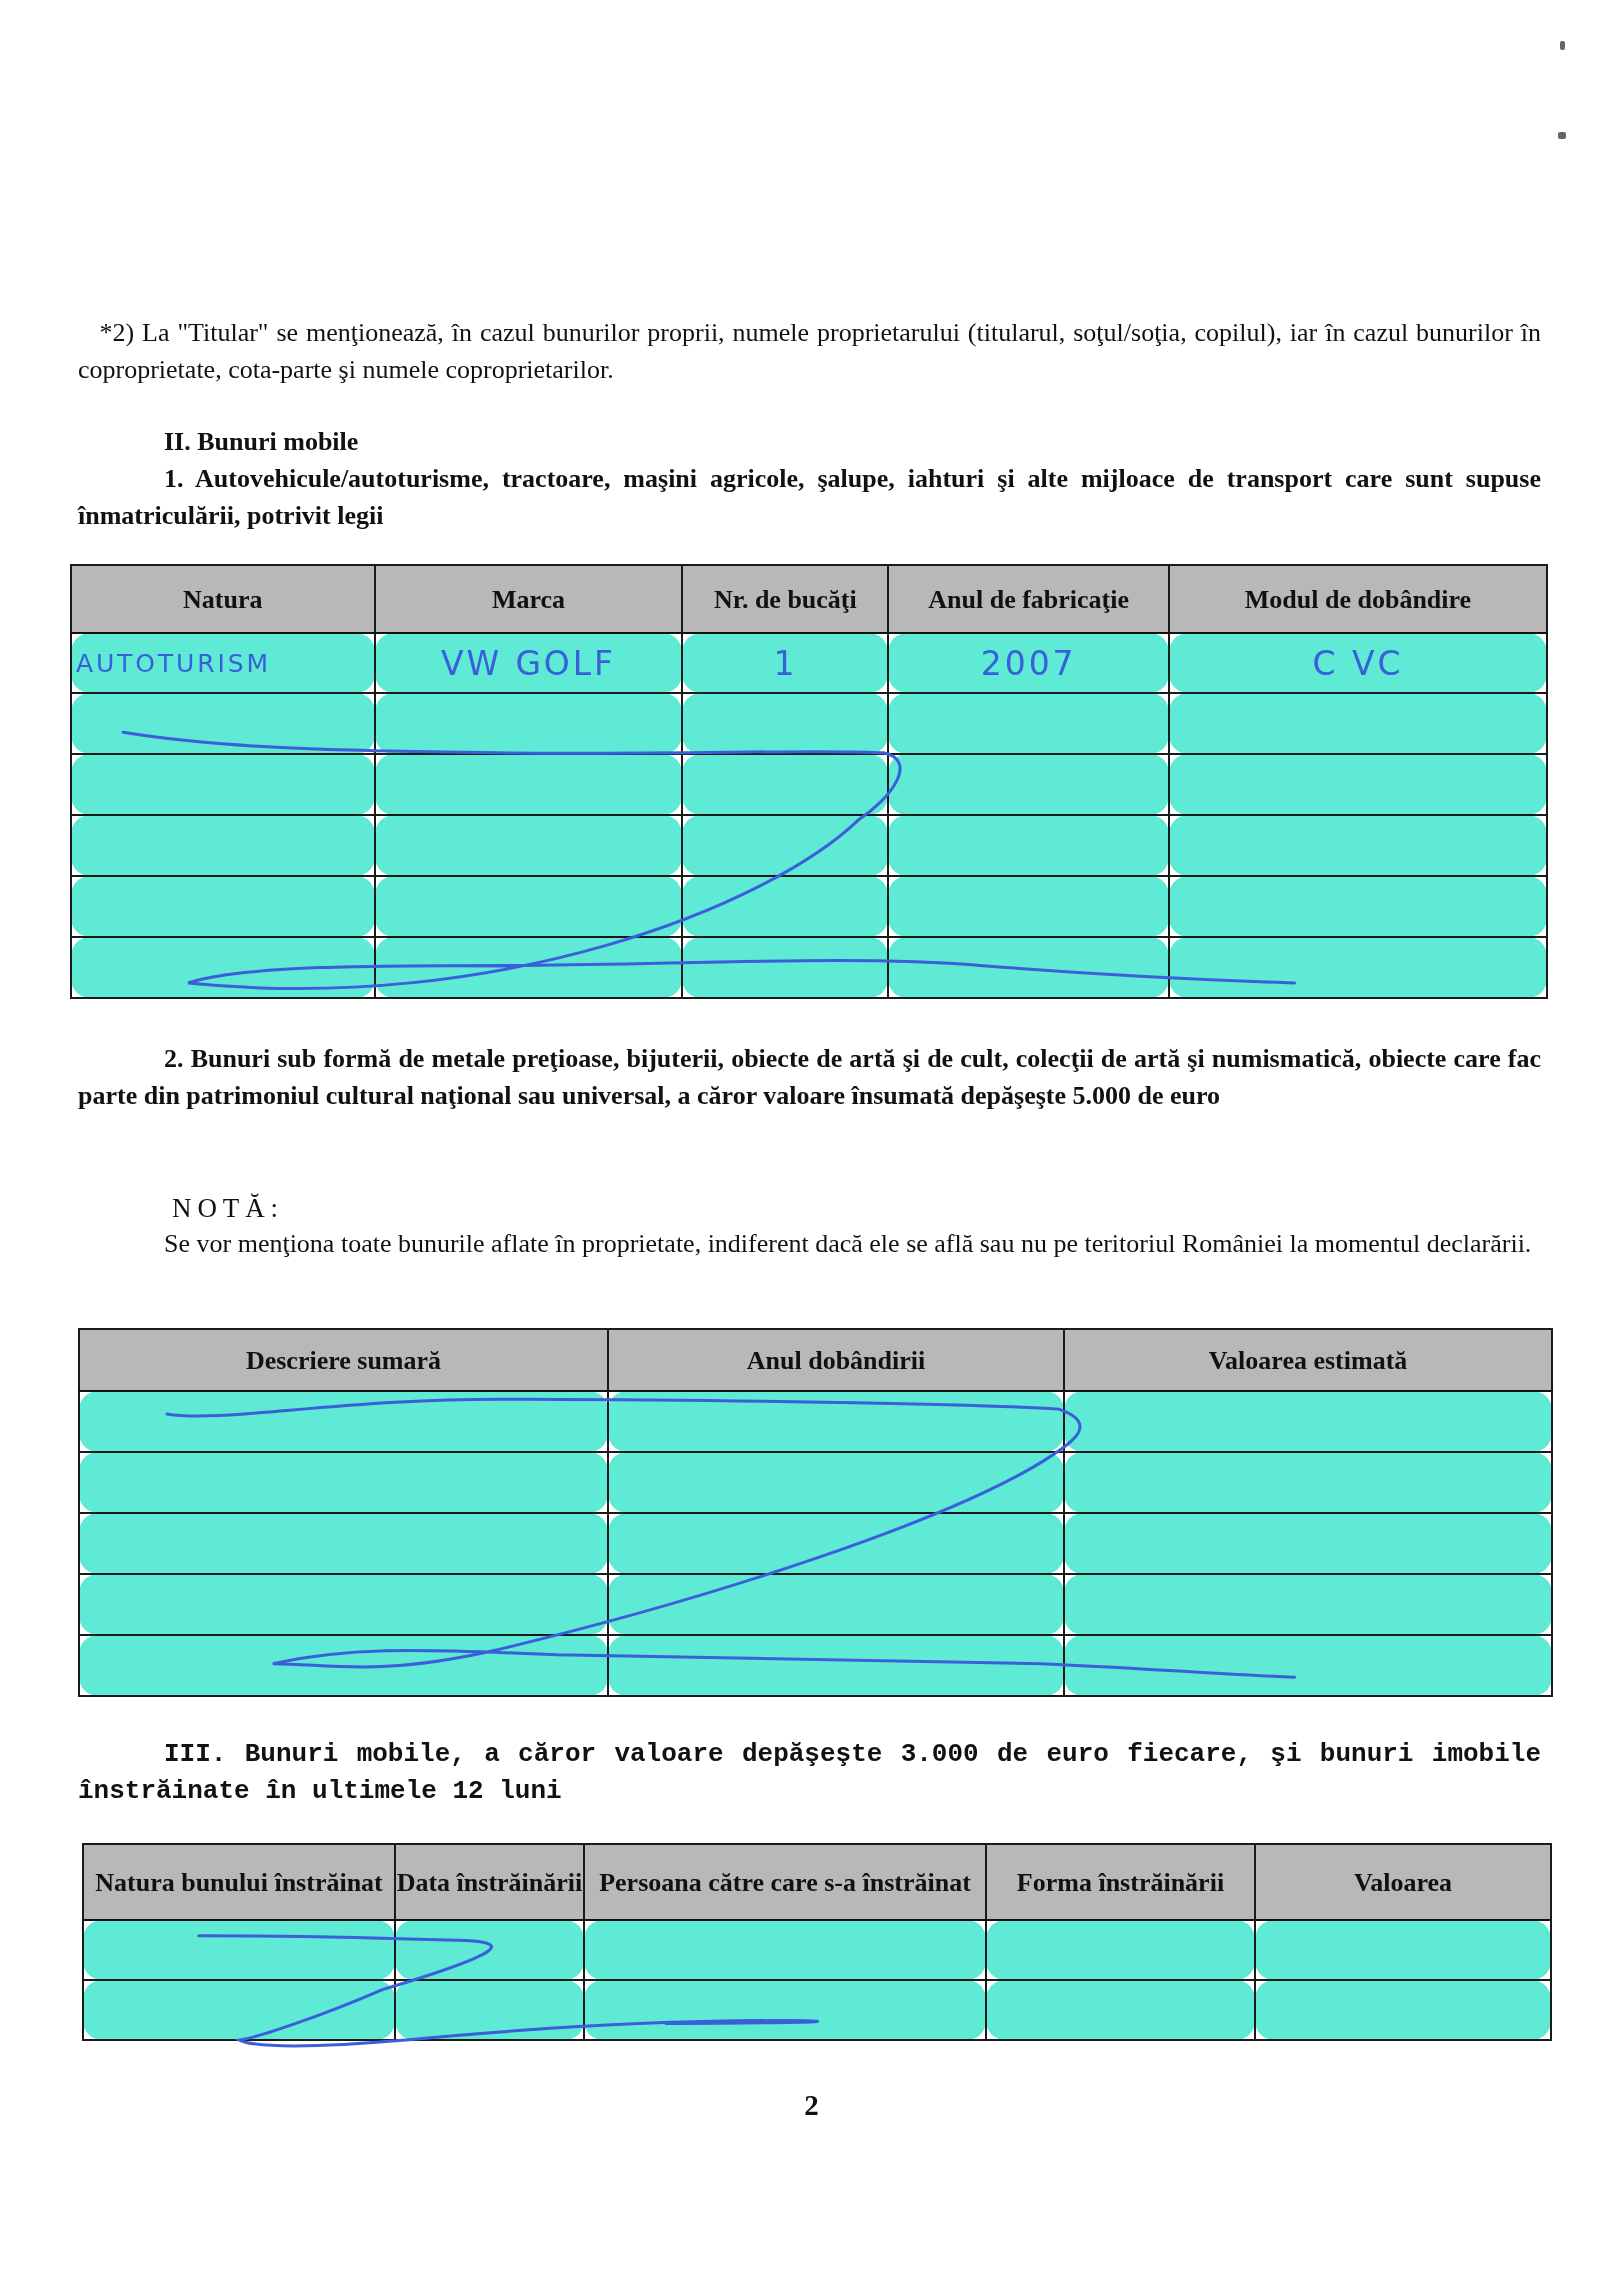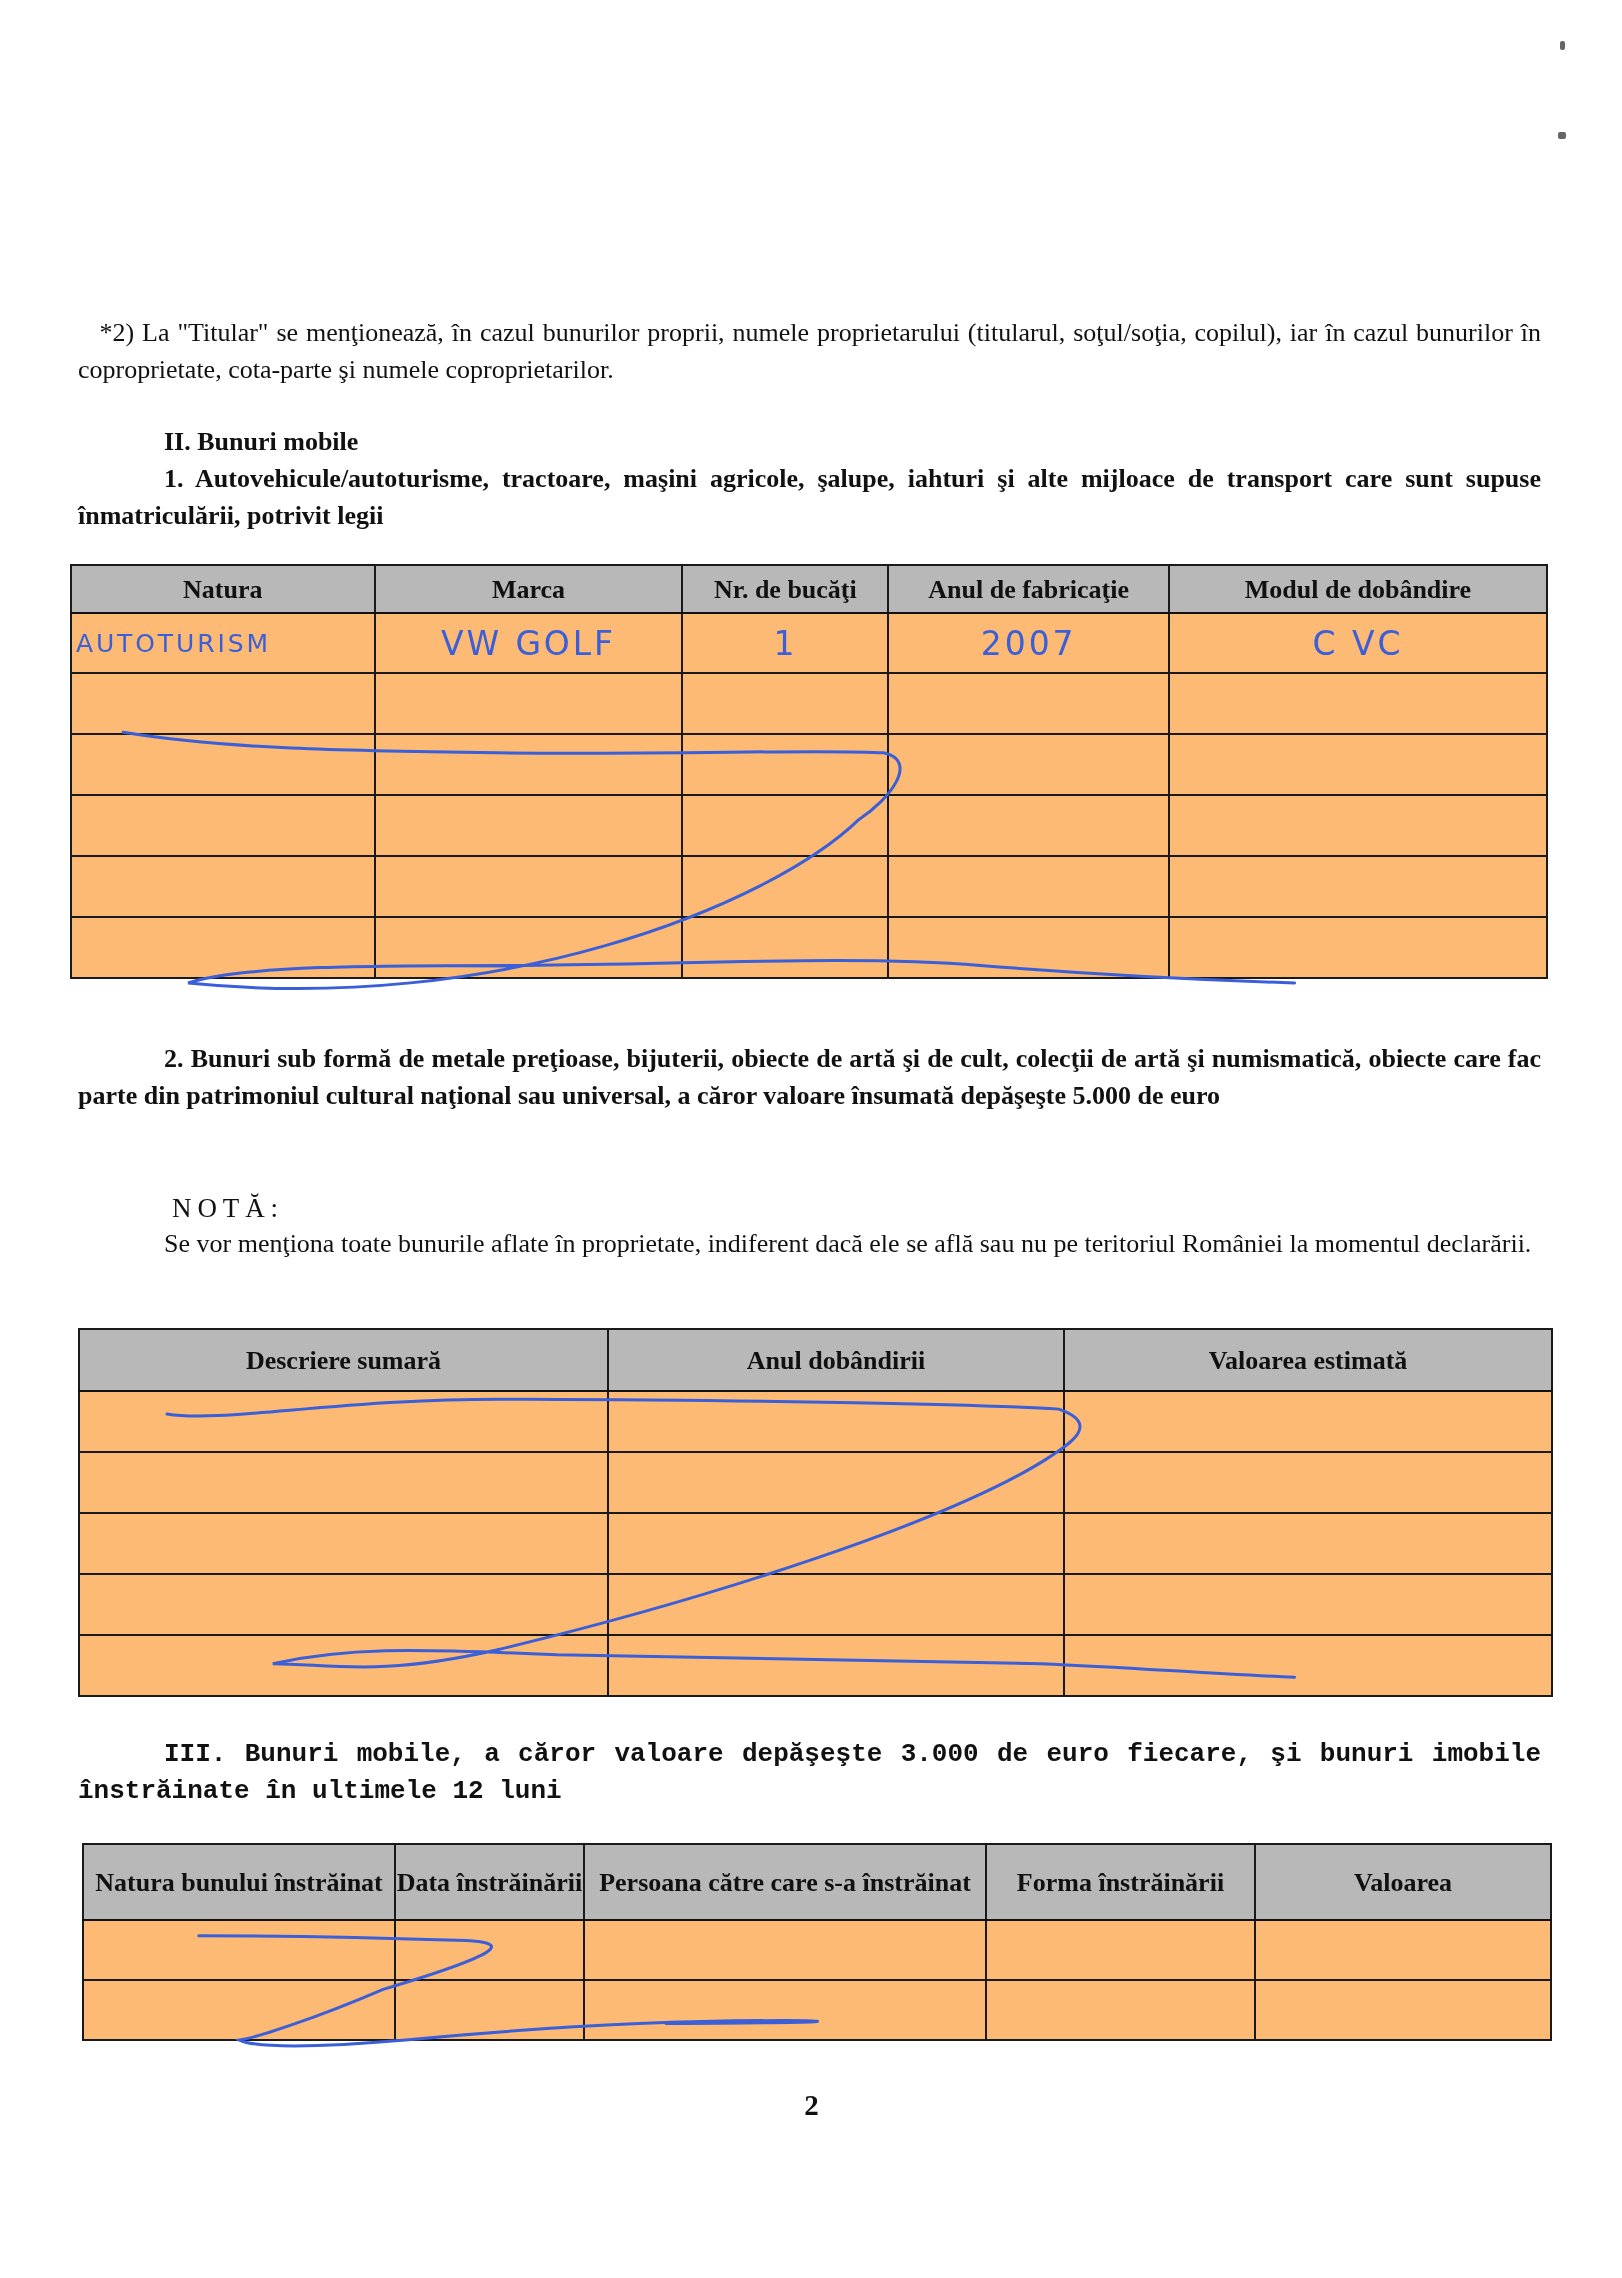--- a/index.html
+++ b/index.html
@@ -48,21 +48,22 @@
       vertical-align: middle;
     }
     table.grid th {
       background: #b8b8b8;
       font-weight: bold;
       font-size: 26px;
       line-height: 31px;
       border-bottom: 2.9px solid #111;
     }
     table.grid td {
-      background: #fdba74;
+      background: #5eead4;
+      border-radius: 19px;
     }
     .hw {
       font-family: "DejaVu Sans", sans-serif;
       color: #3a5fd9;
       font-size: 33px;
       letter-spacing: 2.9px;
       font-weight: normal;
     }
     .hw-left { text-align: left !important; padding-left: 3.9px !important; font-size: 25px; }
 
@@ -102,21 +103,21 @@
 
   <table class="grid" style="left:70px; top:564px; width:1478px;">
     <colgroup>
       <col style="width:302px">
         <col style="width:306px">
         <col style="width:205px">
         <col style="width:279px">
         <col style="width:376px">
     </colgroup>
     <thead>
-      <tr style="height:48px;border-radius:26px;">
+      <tr style="height:68px;border-radius:26px;">
         <th>Natura</th>
         <th>Marca</th>
         <th>Nr. de bucăţi</th>
         <th>Anul de fabricaţie</th>
         <th>Modul de dobândire</th>
       </tr>
     </thead>
     <tbody>
       <tr style="height:60px;">
         <td class="hw hw-left">AUTOTURISM</td>

